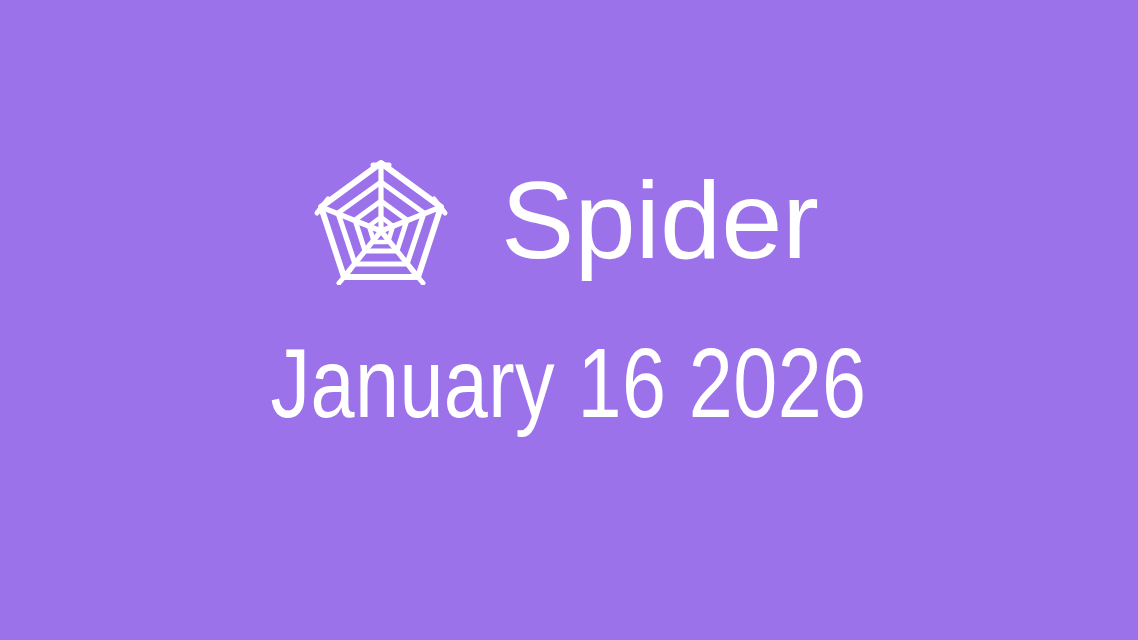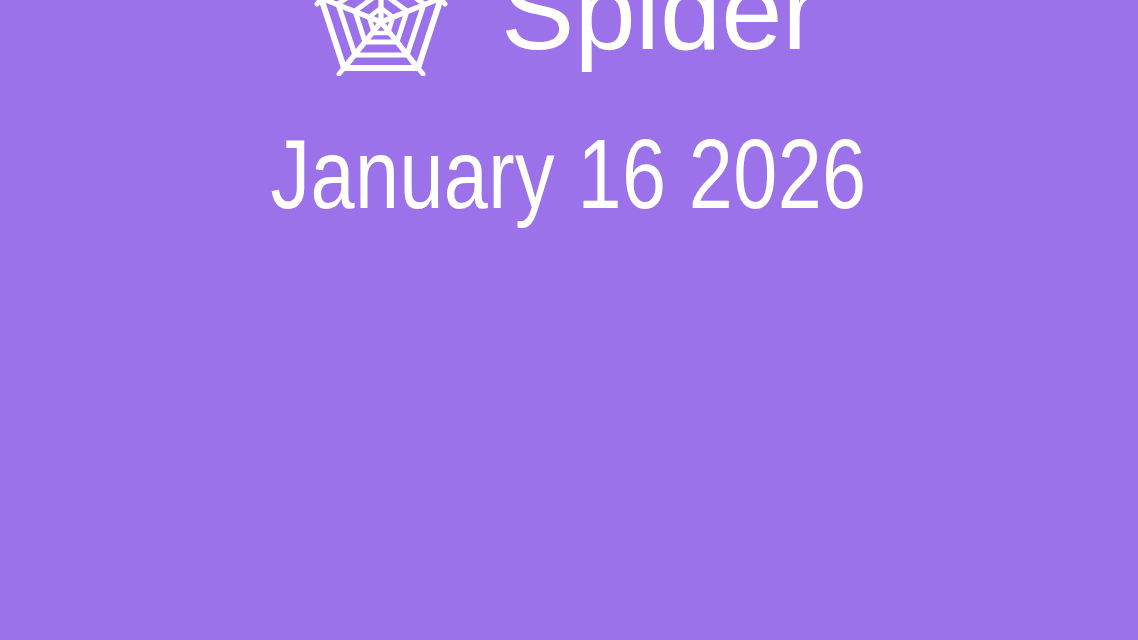--- a/index.html
+++ b/index.html
@@ -16,21 +16,21 @@
   }
 
   #splash-screen {
     position: relative;
     width: 1138px;
     height: 640px;
     background: #9b72ea;
     display: flex;
     flex-direction: column;
     align-items: center;
-    justify-content: flex-start;
+    justify-content: center;
   }
 
   
   #title-row {
     display: flex;
     flex-direction: row;
     align-items: center;
     justify-content: center;
     height: 130px;
     margin-top: -54px;

